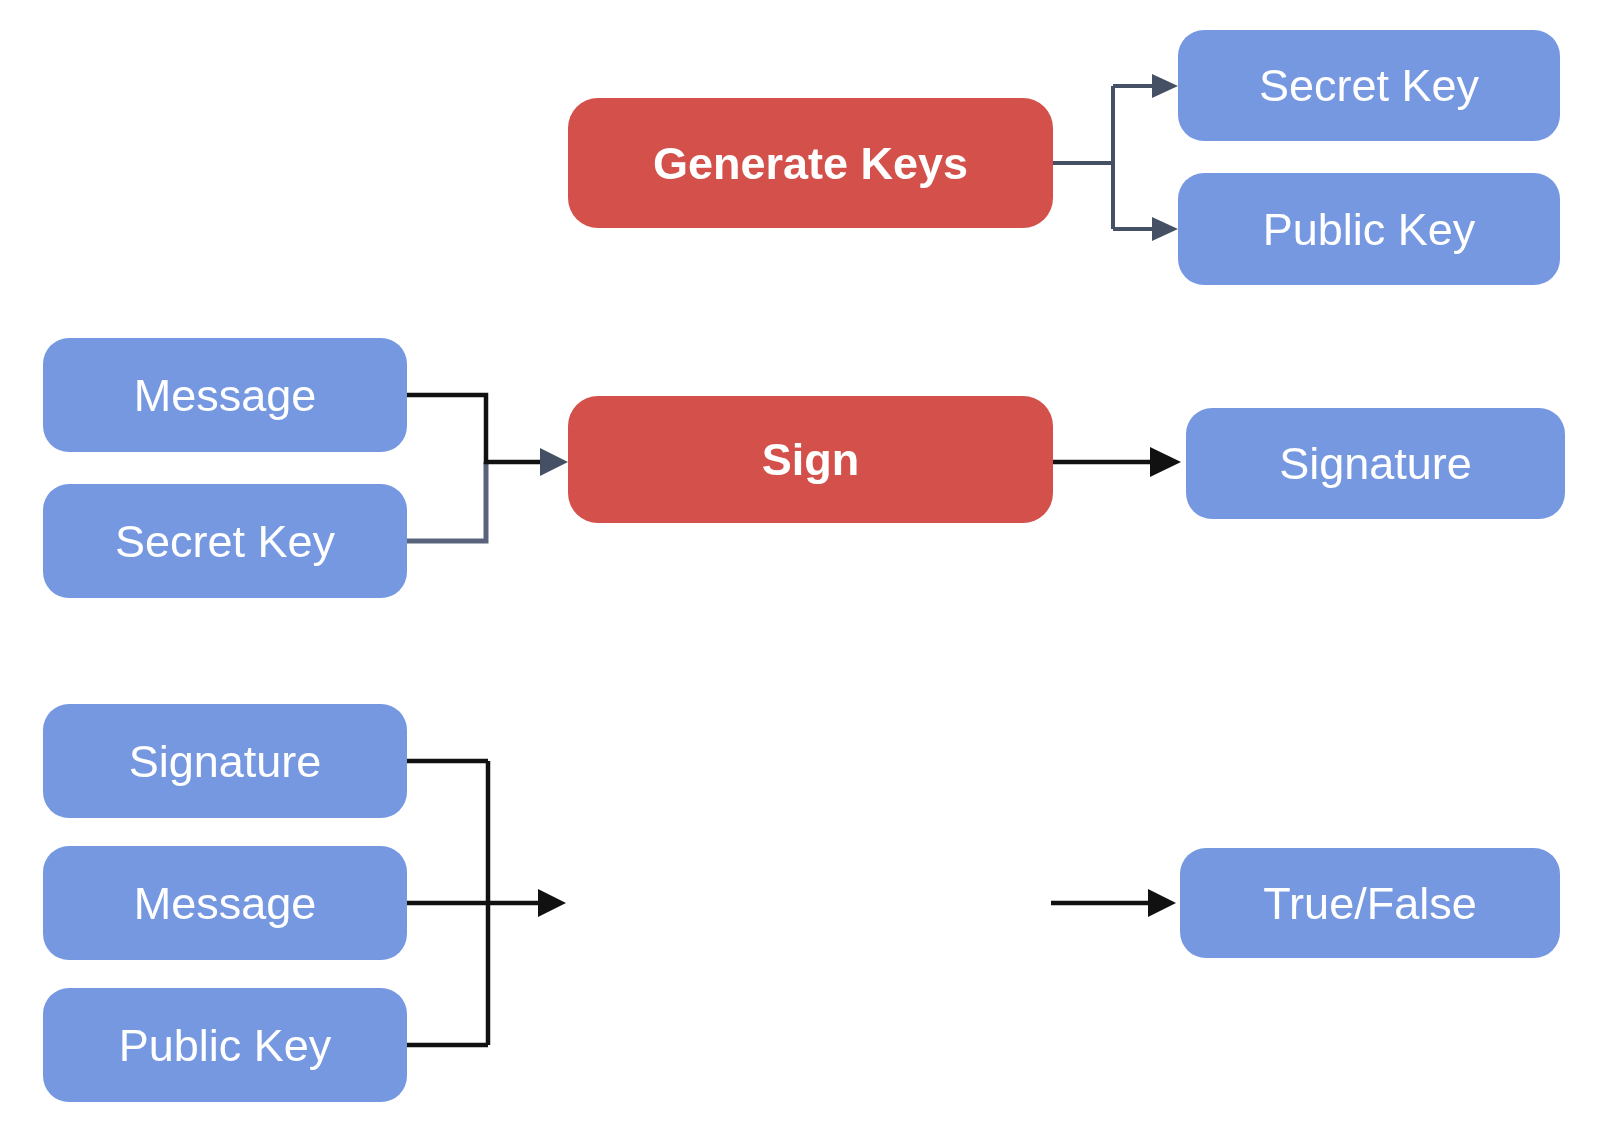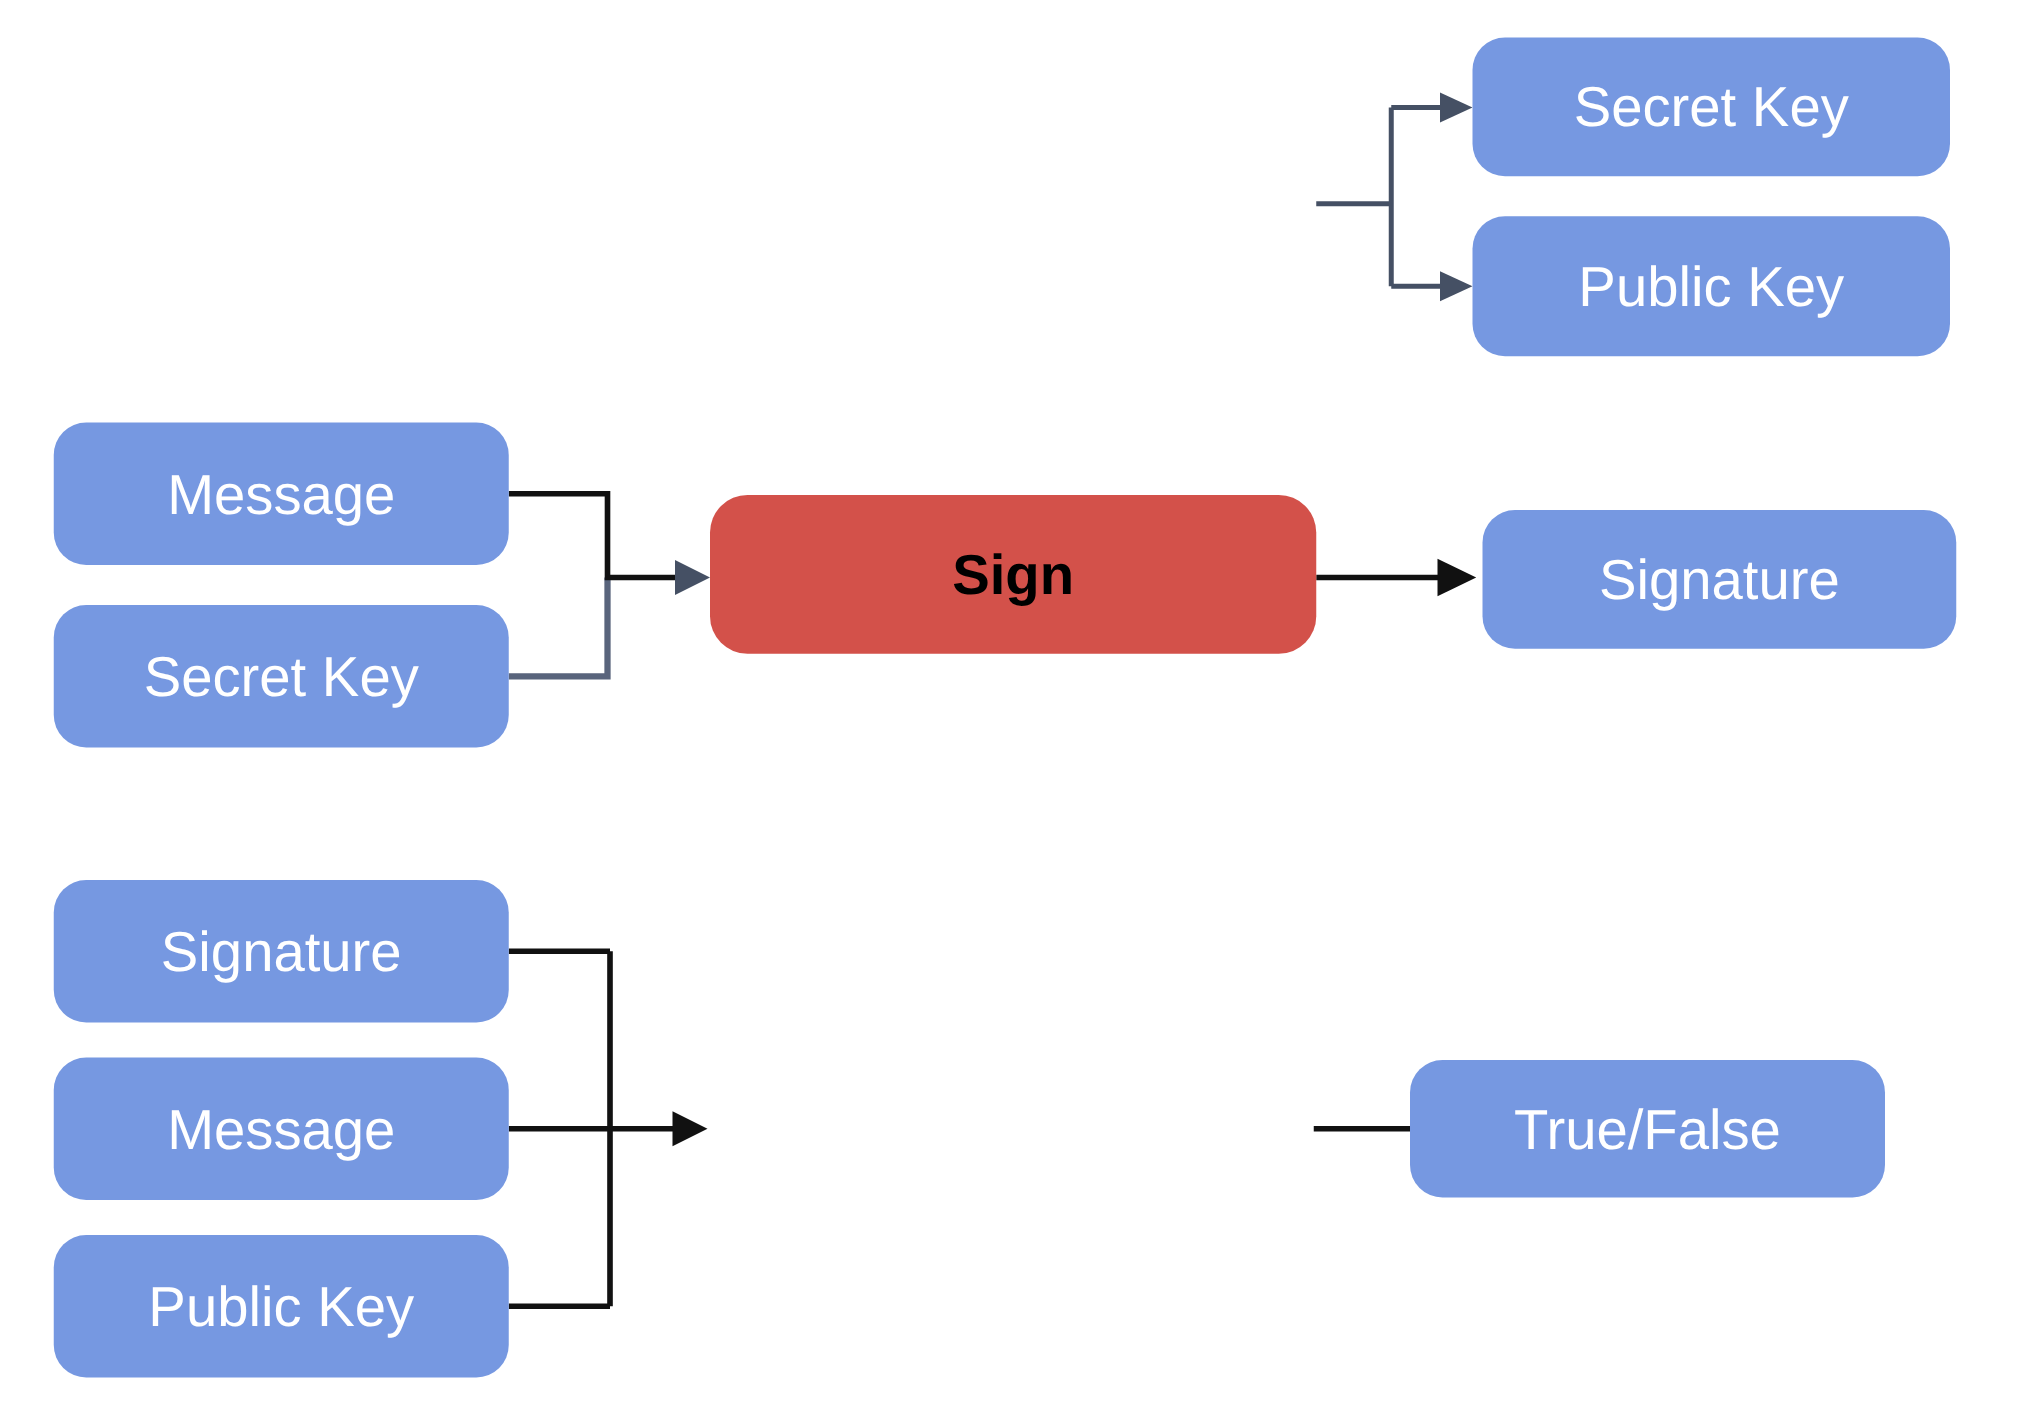--- a/index.html
+++ b/index.html
@@ -47,21 +47,21 @@
   #n-secret-key-out       { left: 1178px; top: 30px;  width: 382px; height: 111px; }
   #n-public-key-out       { left: 1178px; top: 173px; width: 382px; height: 112px; }
   #n-message-sign         { left: 43px;   top: 338px; width: 364px; height: 114px; }
   #n-secret-key-sign      { left: 43px;   top: 484px; width: 364px; height: 114px; }
   #n-sign                 { left: 568px;  top: 396px; width: 485px; height: 127px; }
   #n-signature-out        { left: 1186px; top: 408px; width: 379px; height: 111px; }
   #n-signature-verify     { left: 43px;   top: 704px; width: 364px; height: 114px; }
   #n-message-verify       { left: 43px;   top: 846px; width: 364px; height: 114px; }
   #n-public-key-verify    { left: 43px;   top: 988px; width: 364px; height: 114px; }
   #n-verify               { left: 569px;  top: 842px; width: 482px; height: 126px; }
-  #n-true-false-out       { left: 1128px; top: 848px; width: 380px; height: 110px; }
+  #n-true-false-out       { left: 1180px; top: 848px; width: 380px; height: 110px; }
 
   
   .stroke-slate  { stroke: var(--connector-dark, #455064);  stroke-width: 4;   fill: none; }
   .stroke-gray   { stroke: var(--connector-slate, #59647c); stroke-width: 5;   fill: none; }
   .stroke-black  { stroke: var(--connector-black, #111111); stroke-width: 4.5; fill: none; }
   .fill-slate    { fill: var(--connector-dark, #455064);  stroke: none; }
   .fill-black    { fill: var(--connector-black, #111111); stroke: none; }
 </style>
 </head>
 <body>
@@ -82,30 +82,31 @@
     <path class="stroke-black" d="M1053 462 H1152"></path>
     <polygon class="fill-black" points="1181,462 1150,447 1150,477"></polygon>
 
     <path class="stroke-black" d="M407 761 H488 M407 1045 H488 M488 761 V1045 M407 903 H540"></path>
     <polygon class="fill-black" points="566,903 538,889 538,917"></polygon>
 
     <path class="stroke-black" d="M1051 903 H1148"></path>
     <polygon class="fill-black" points="1176,903 1148,889 1148,917"></polygon>
   </svg>
 
+  <div id="n-generate-keys" class="node process" style="color: rgb(255, 255, 255);">Generate Keys</div>
 
   <div id="n-secret-key-out" class="node data" style="color: rgb(255, 255, 255);">Secret Key</div>
 
   <div id="n-public-key-out" class="node data" style="color: rgb(255, 255, 255);">Public Key</div>
 
   <div id="n-message-sign" class="node data" style="color: rgb(255, 255, 255);">Message</div>
 
   <div id="n-secret-key-sign" class="node data" style="color: rgb(255, 255, 255);">Secret Key</div>
 
-  <div id="n-sign" class="node process" style="color: #000000;">Sign</div>
+  <div id="n-sign" class="node process" style="color: #ffffff;">Sign</div>
 
   <div id="n-signature-out" class="node data" style="color: rgb(255, 255, 255);">Signature</div>
 
   <div id="n-signature-verify" class="node data" style="color: rgb(255, 255, 255);">Signature</div>
 
   <div id="n-message-verify" class="node data" style="color: rgb(255, 255, 255);">Message</div>
 
   <div id="n-public-key-verify" class="node data" style="color: rgb(255, 255, 255);">Public Key</div>
 
 

